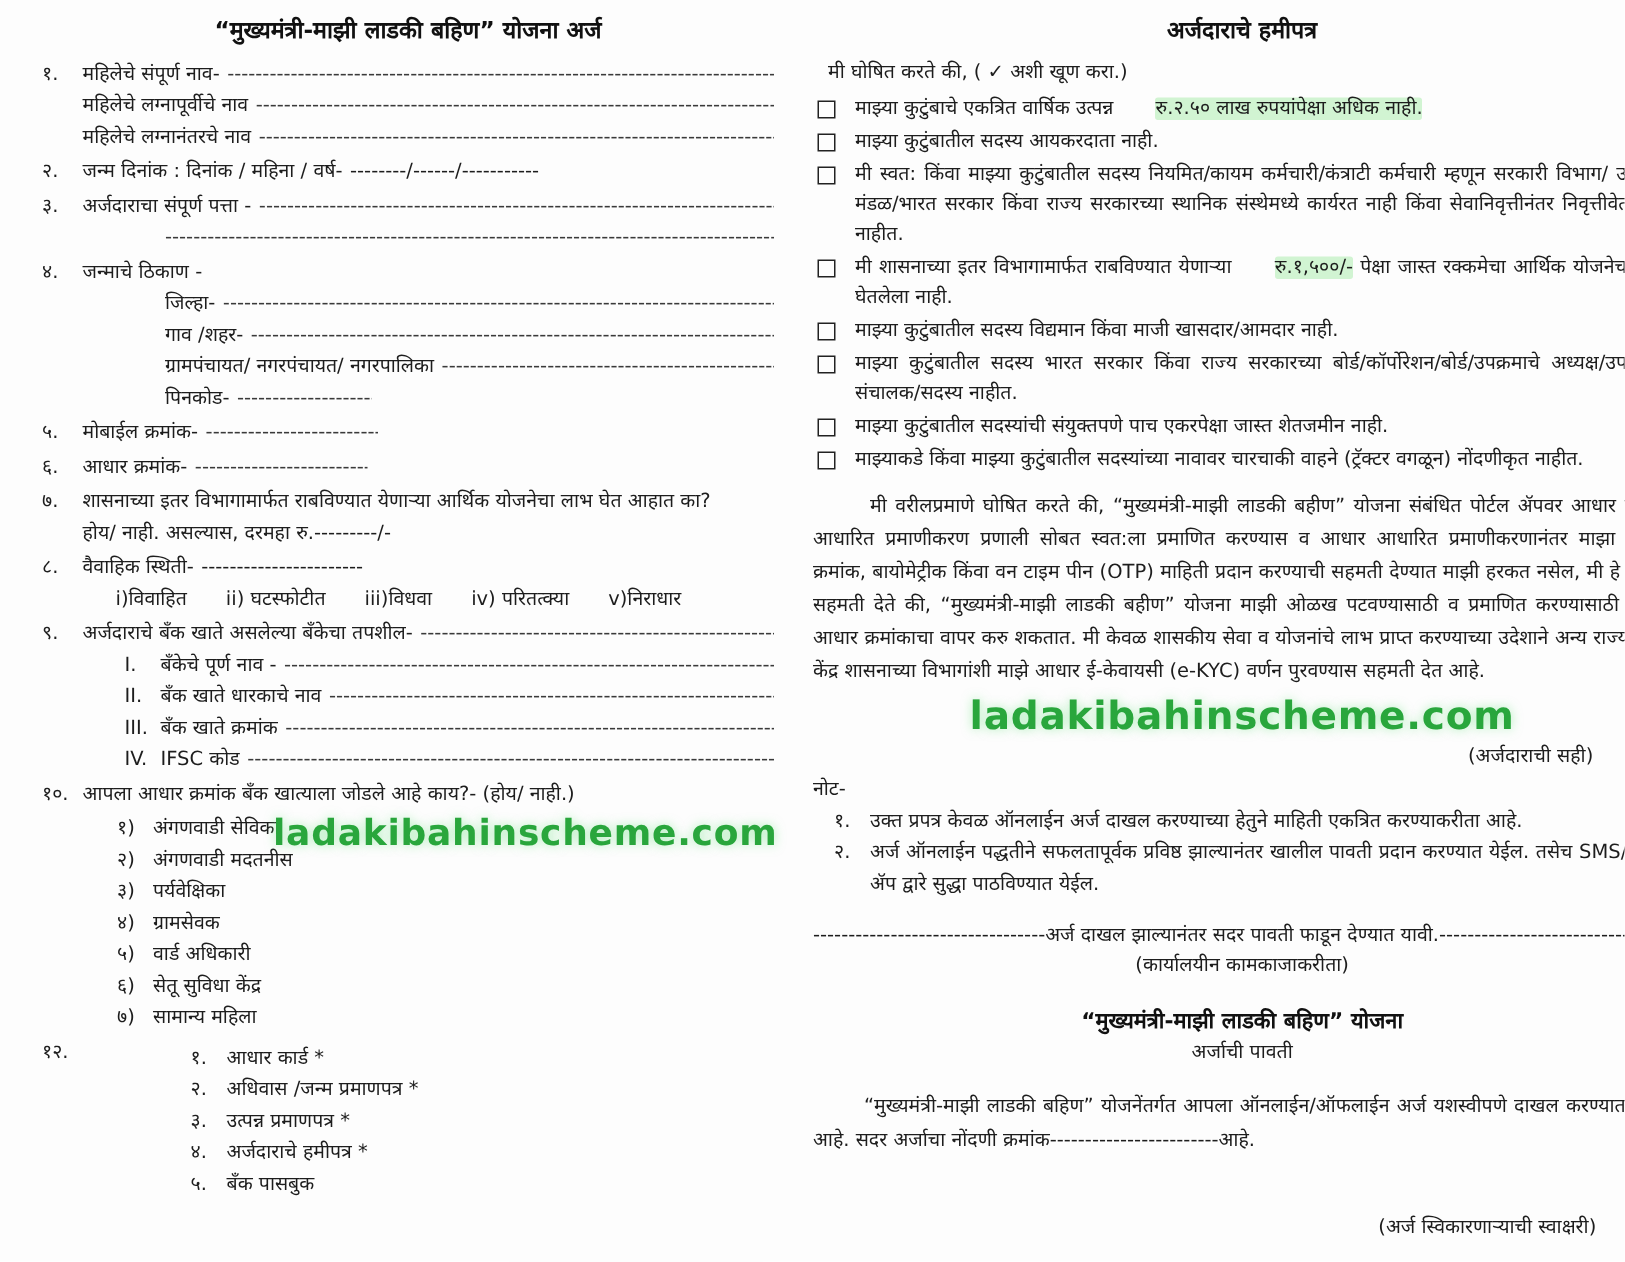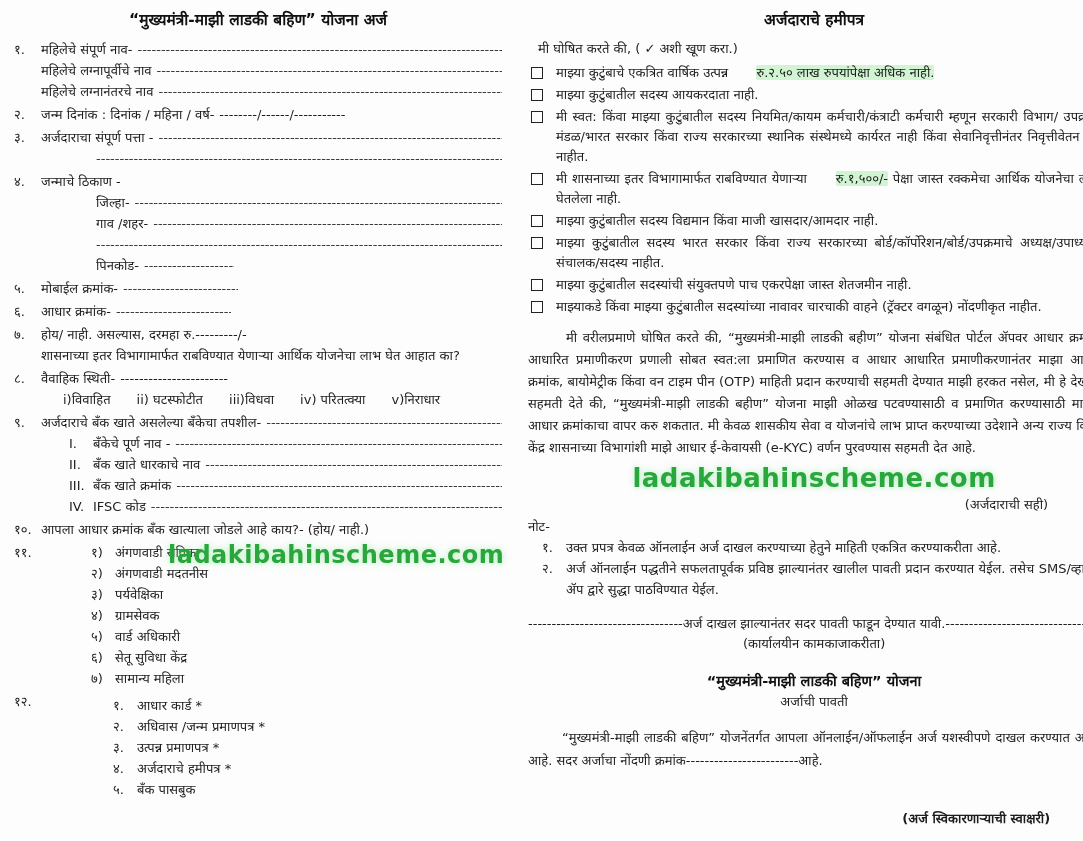--- a/index.html
+++ b/index.html
@@ -3,21 +3,21 @@
 <meta charset="utf-8">
 <style>
   html,body{margin:0;padding:0;}
   body{
     width:1083px;height:841px;background:#ffffff;
     font-family:"DejaVu Sans","Liberation Sans",sans-serif;
     color:#1d1d1d;font-size:13px;
   }
   .page{position:relative;width:1083px;height:841px;overflow:hidden;display:flex;background:#fdfdfd;}
   .col{box-sizing:border-box;}
-  .col-left{width:508px;padding:6px 6px 0 14px;position:relative;}
+  .col-left{width:508px;padding:6px 6px 0 14px;position:relative;margin-left:14px;}
   .col-right{flex:1;padding:6px 16px 0 20px;position:relative;}
   .doc-title{font-size:15.5px;font-weight:bold;text-align:center;margin:2px 0 9px 0;color:#111;}
   
   .q{display:flex;margin:2px 0;}
   .num{width:27px;flex:none;line-height:21px;}
   .qc{flex:1;min-width:0;}
   .row{display:flex;line-height:21px;align-items:baseline;}
   .lbl{white-space:nowrap;padding-right:5px;text-align:right;}
   .dashes{flex:1;min-width:0;overflow:hidden;white-space:nowrap;color:#3a3a3a;}
   .dashes.w115{flex:0 0 115px;}
@@ -43,21 +43,21 @@
   .sign-right{text-align:right;padding-right:52px;line-height:20px;margin-top:2px;}
   .note-label{line-height:20px;margin-top:2px;}
   .note-row{display:flex;line-height:21px;margin-left:14px;}
   .note-num{width:24px;flex:none;}
   .note-text{flex:1;text-align:justify;}
   .tear{white-space:nowrap;overflow:hidden;text-align:center;margin-top:14px;line-height:20px;}
   .office{text-align:center;line-height:20px;}
   .receipt-title{text-align:center;font-weight:bold;font-size:14.5px;margin-top:16px;line-height:22px;color:#111;}
   .receipt-sub{text-align:center;line-height:20px;}
   .receipt-body{margin-top:14px;line-height:23px;text-align:justify;text-indent:34px;}
-  .receiver-sign{position:absolute;right:66px;bottom:12px;font-weight:bold;line-height:20px;}
+  .receiver-sign{position:absolute;right:66px;bottom:12px;font-weight:normal;line-height:20px;}
 </style>
 </head>
 <body>
 
 <div class="page">
 
   <div class="col col-left">
     <div class="doc-title">“मुख्यमंत्री-माझी लाडकी बहिण” योजना अर्ज</div>
 
     <div class="q">
@@ -110,20 +110,21 @@
         <div class="indent55">
           <div class="row">
               <span class="lbl">जिल्हा-</span>
               <span class="dashes">------------------------------------------------------------------------------------------------------------------------</span>
             </div>
           <div class="row">
               <span class="lbl">गाव /शहर-</span>
               <span class="dashes">------------------------------------------------------------------------------------------------------------------------</span>
             </div>
           <div class="row">
+              <span class="lbl">ग्रामपंचायत/ नगरपंचायत/ नगरपालिका</span>
               <span class="dashes">------------------------------------------------------------------------------------------------------------------------</span>
             </div>
           <div class="row">
               <span class="lbl">पिनकोड-</span>
               <span class="dashes w90">------------------------------------------------------------------------------------------------------------------------</span>
             </div>
         </div>
       </div>
     </div>
 
@@ -144,24 +145,24 @@
             <span class="lbl">आधार क्रमांक-</span>
             <span class="dashes w115">------------------------------------------------------------------------------------------------------------------------</span>
           </div>
         </div>
     </div>
 
     <div class="q">
       <span class="num">७.</span>
       <div class="qc">
         <div class="row">
+            <span class="decl-text">शासनाच्या इतर विभागामार्फत राबविण्यात येणाऱ्या आर्थिक योजनेचा लाभ घेत आहात का?</span>
+          </div>
+        <div class="row">
             <span class="lbl">होय/ नाही.   असल्यास, दरमहा रु.---------/-</span>
-          </div>
-        <div class="row">
-            <span class="decl-text">शासनाच्या इतर विभागामार्फत राबविण्यात येणाऱ्या आर्थिक योजनेचा लाभ घेत आहात का?</span>
           </div>
       </div>
     </div>
 
     <div class="q">
       <span class="num">८.</span>
       <div class="qc">
         <div class="row">
             <span class="lbl">वैवाहिक स्थिती-</span>
             <span class="lbl">-----------------------</span>
@@ -211,21 +212,20 @@
     <div class="q">
       <span class="num">१०.</span>
       <div class="qc">
           <div class="row">
             <span class="lbl">आपला आधार क्रमांक बँक खात्याला जोडले आहे काय?- (होय/ नाही.)</span>
           </div>
         </div>
     </div>
 
     <div class="q">
-      <span class="num">११.</span>
       <div class="qc">
         <div class="indent50">
           <div class="row">
               <span class="subnum">१)</span>
               <span>अंगणवाडी सेविका</span>
             </div>
           <div class="row">
               <span class="subnum">२)</span>
               <span>अंगणवाडी मदतनीस</span>
             </div>

